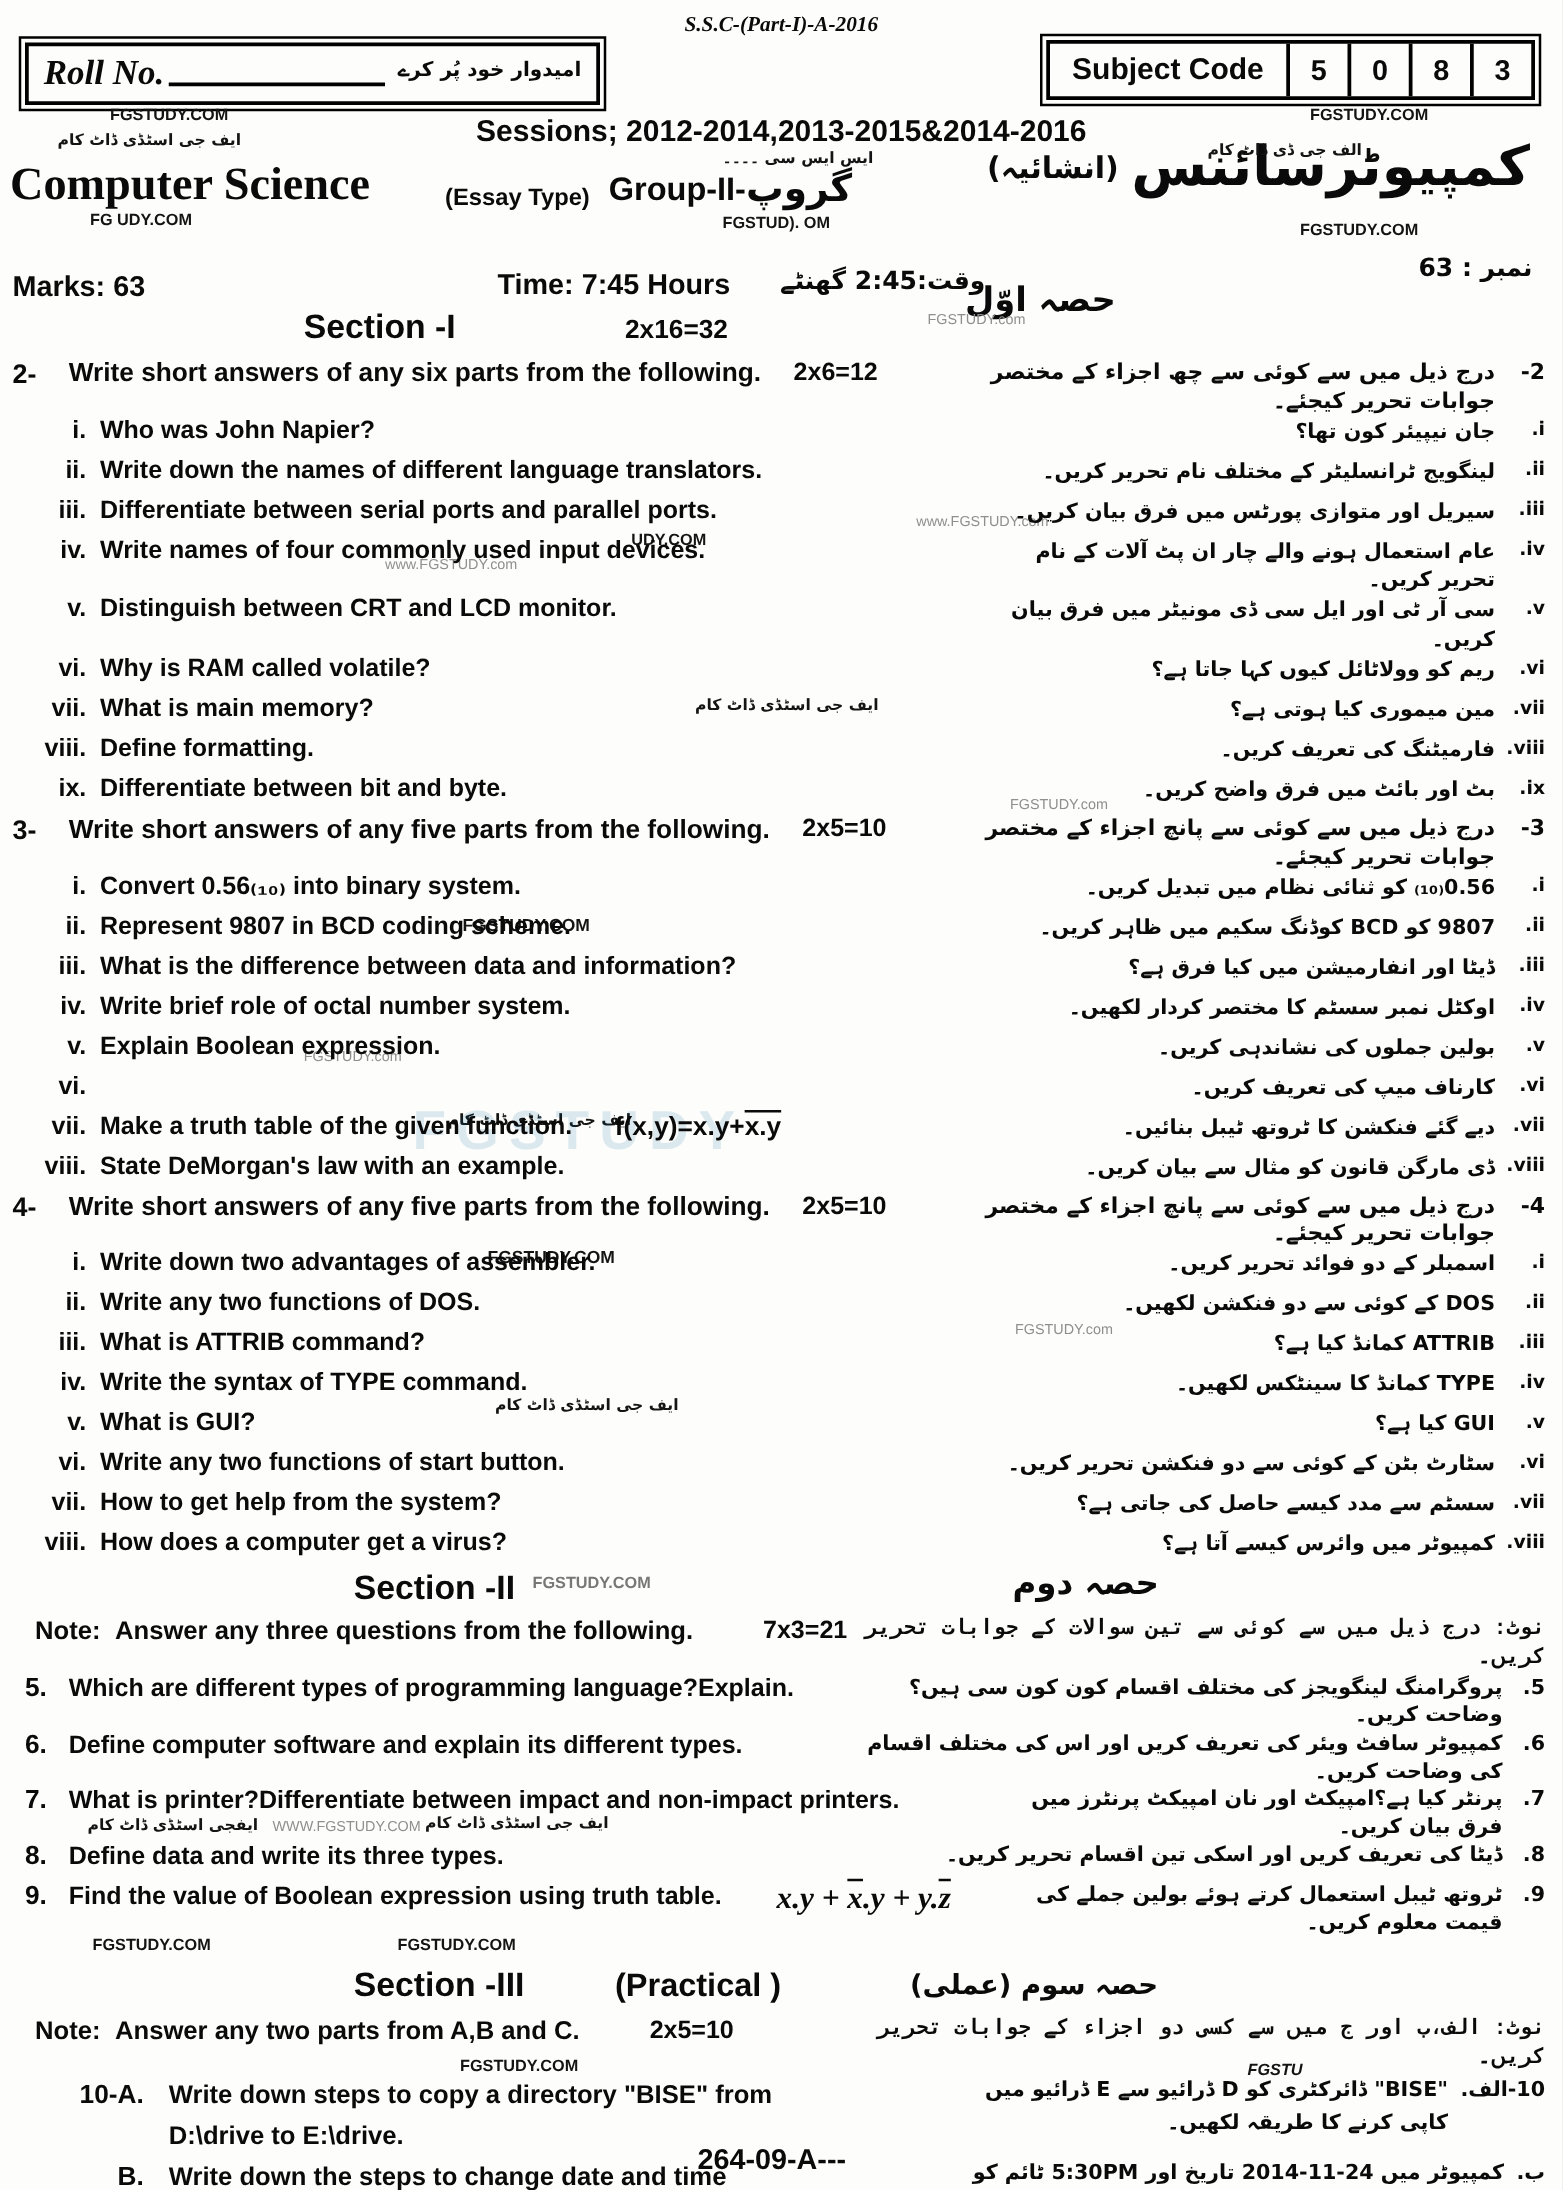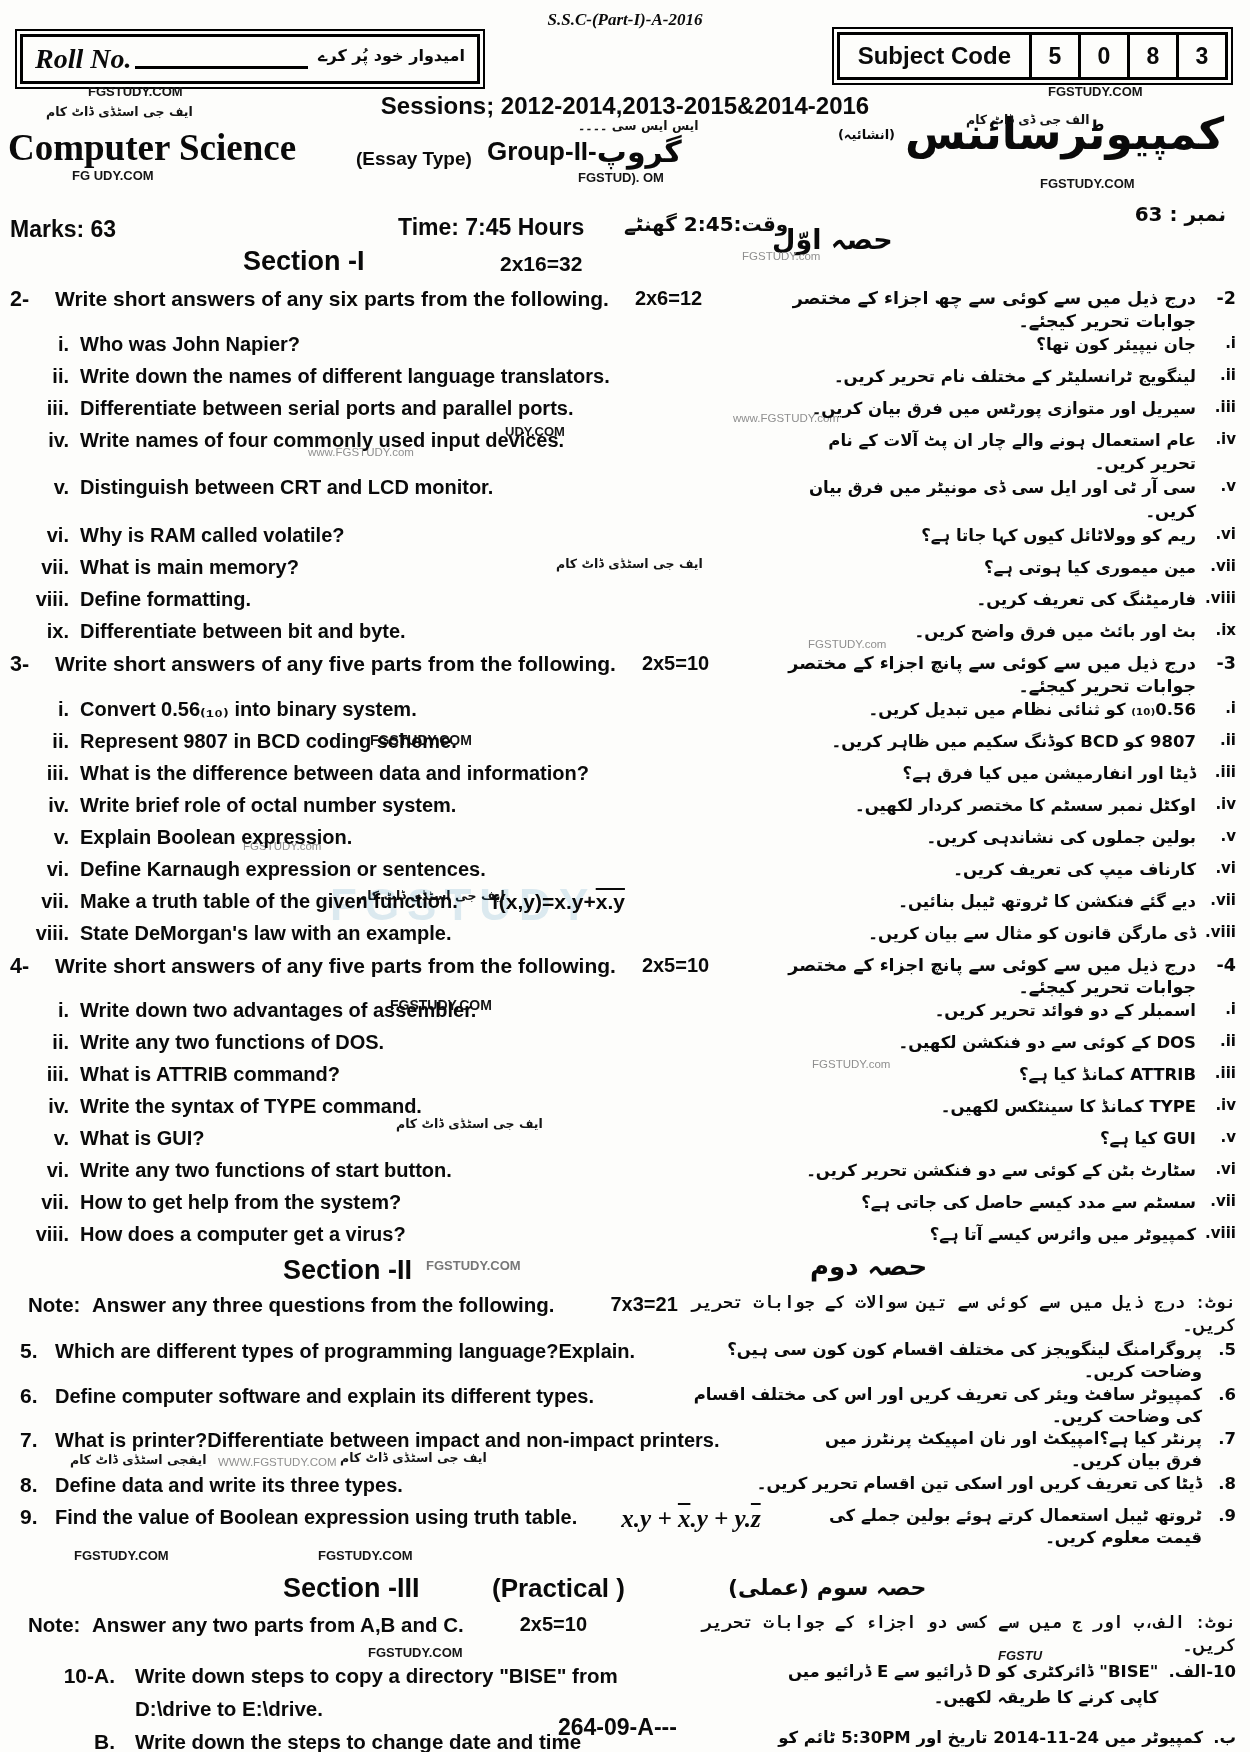--- a/index.html
+++ b/index.html
@@ -18,21 +18,21 @@
   .scbox{top:32px;right:22px;display:flex;align-items:stretch;height:42px}
   .sc-label{padding:0 18px;display:flex;align-items:center;font-size:24px;white-space:nowrap}
   .sc-d{width:46px;border-left:3px solid #000;display:flex;align-items:center;justify-content:center;font-size:23px}
   .h-sessions{top:92px;left:50%;transform:translateX(-50%);font-size:24px;white-space:nowrap}
   .h-title{top:126px;left:8px;font:700 37px "Liberation Serif","DejaVu Serif",serif;white-space:nowrap}
   .h-essay{top:148px;left:356px;font-size:19px;white-space:nowrap}
   .h-group{top:136px;left:487px;font-size:26px;white-space:nowrap;display:flex;align-items:center}
   .h-group .gur{font-size:30px;line-height:.9}
   .h-title-ur{top:112px;right:26px;display:flex;align-items:center;gap:10px}
   .h-tur{font-size:44px;line-height:1}
-  .h-tnote{font-size:13px}
+  .h-tnote{font-size:24px}
   .h-marks{top:216px;left:10px;font-size:23px}
   .h-time{top:214px;left:398px;font-size:23px;white-space:nowrap}
   .h-time-ur{top:212px;left:624px;font-size:20px;white-space:nowrap}
   .h-marks-ur{top:202px;right:24px;font-size:20px;white-space:nowrap}
   .h-s1ur{top:224px;left:772px;font-size:27px}
   .h-s1{top:246px;left:243px;font-size:27px;white-space:nowrap}
   .h-s1mk{top:252px;left:500px;font-size:21px}
 
   
   .wm{position:absolute;font-size:13px;font-weight:700;color:#141414;white-space:nowrap}
@@ -303,21 +303,20 @@
     <div class="prow">
         <span class="pnum">v.</span>
         <span class="pen">Explain Boolean expression.</span>
         <span class="pur">
           <span class="purn">v.</span>
           <span class="purt">بولین جملوں کی نشاندہی کریں۔</span>
         </span>
       </div>
     <div class="prow">
         <span class="pnum">vi.</span>
-        <span class="pen">Define Karnaugh expression or sentences.</span>
         <span class="pur">
           <span class="purn">vi.</span>
           <span class="purt">کارناف میپ کی تعریف کریں۔</span>
         </span>
       </div>
     <div class="prow">
       <span class="pnum">vii.</span>
       <span class="pen">Make a truth table of the given function.</span>
       <span class="formula"><span>f(x,y)=x.y+</span><span class="ov">x.y</span></span>
       <span class="pur">

